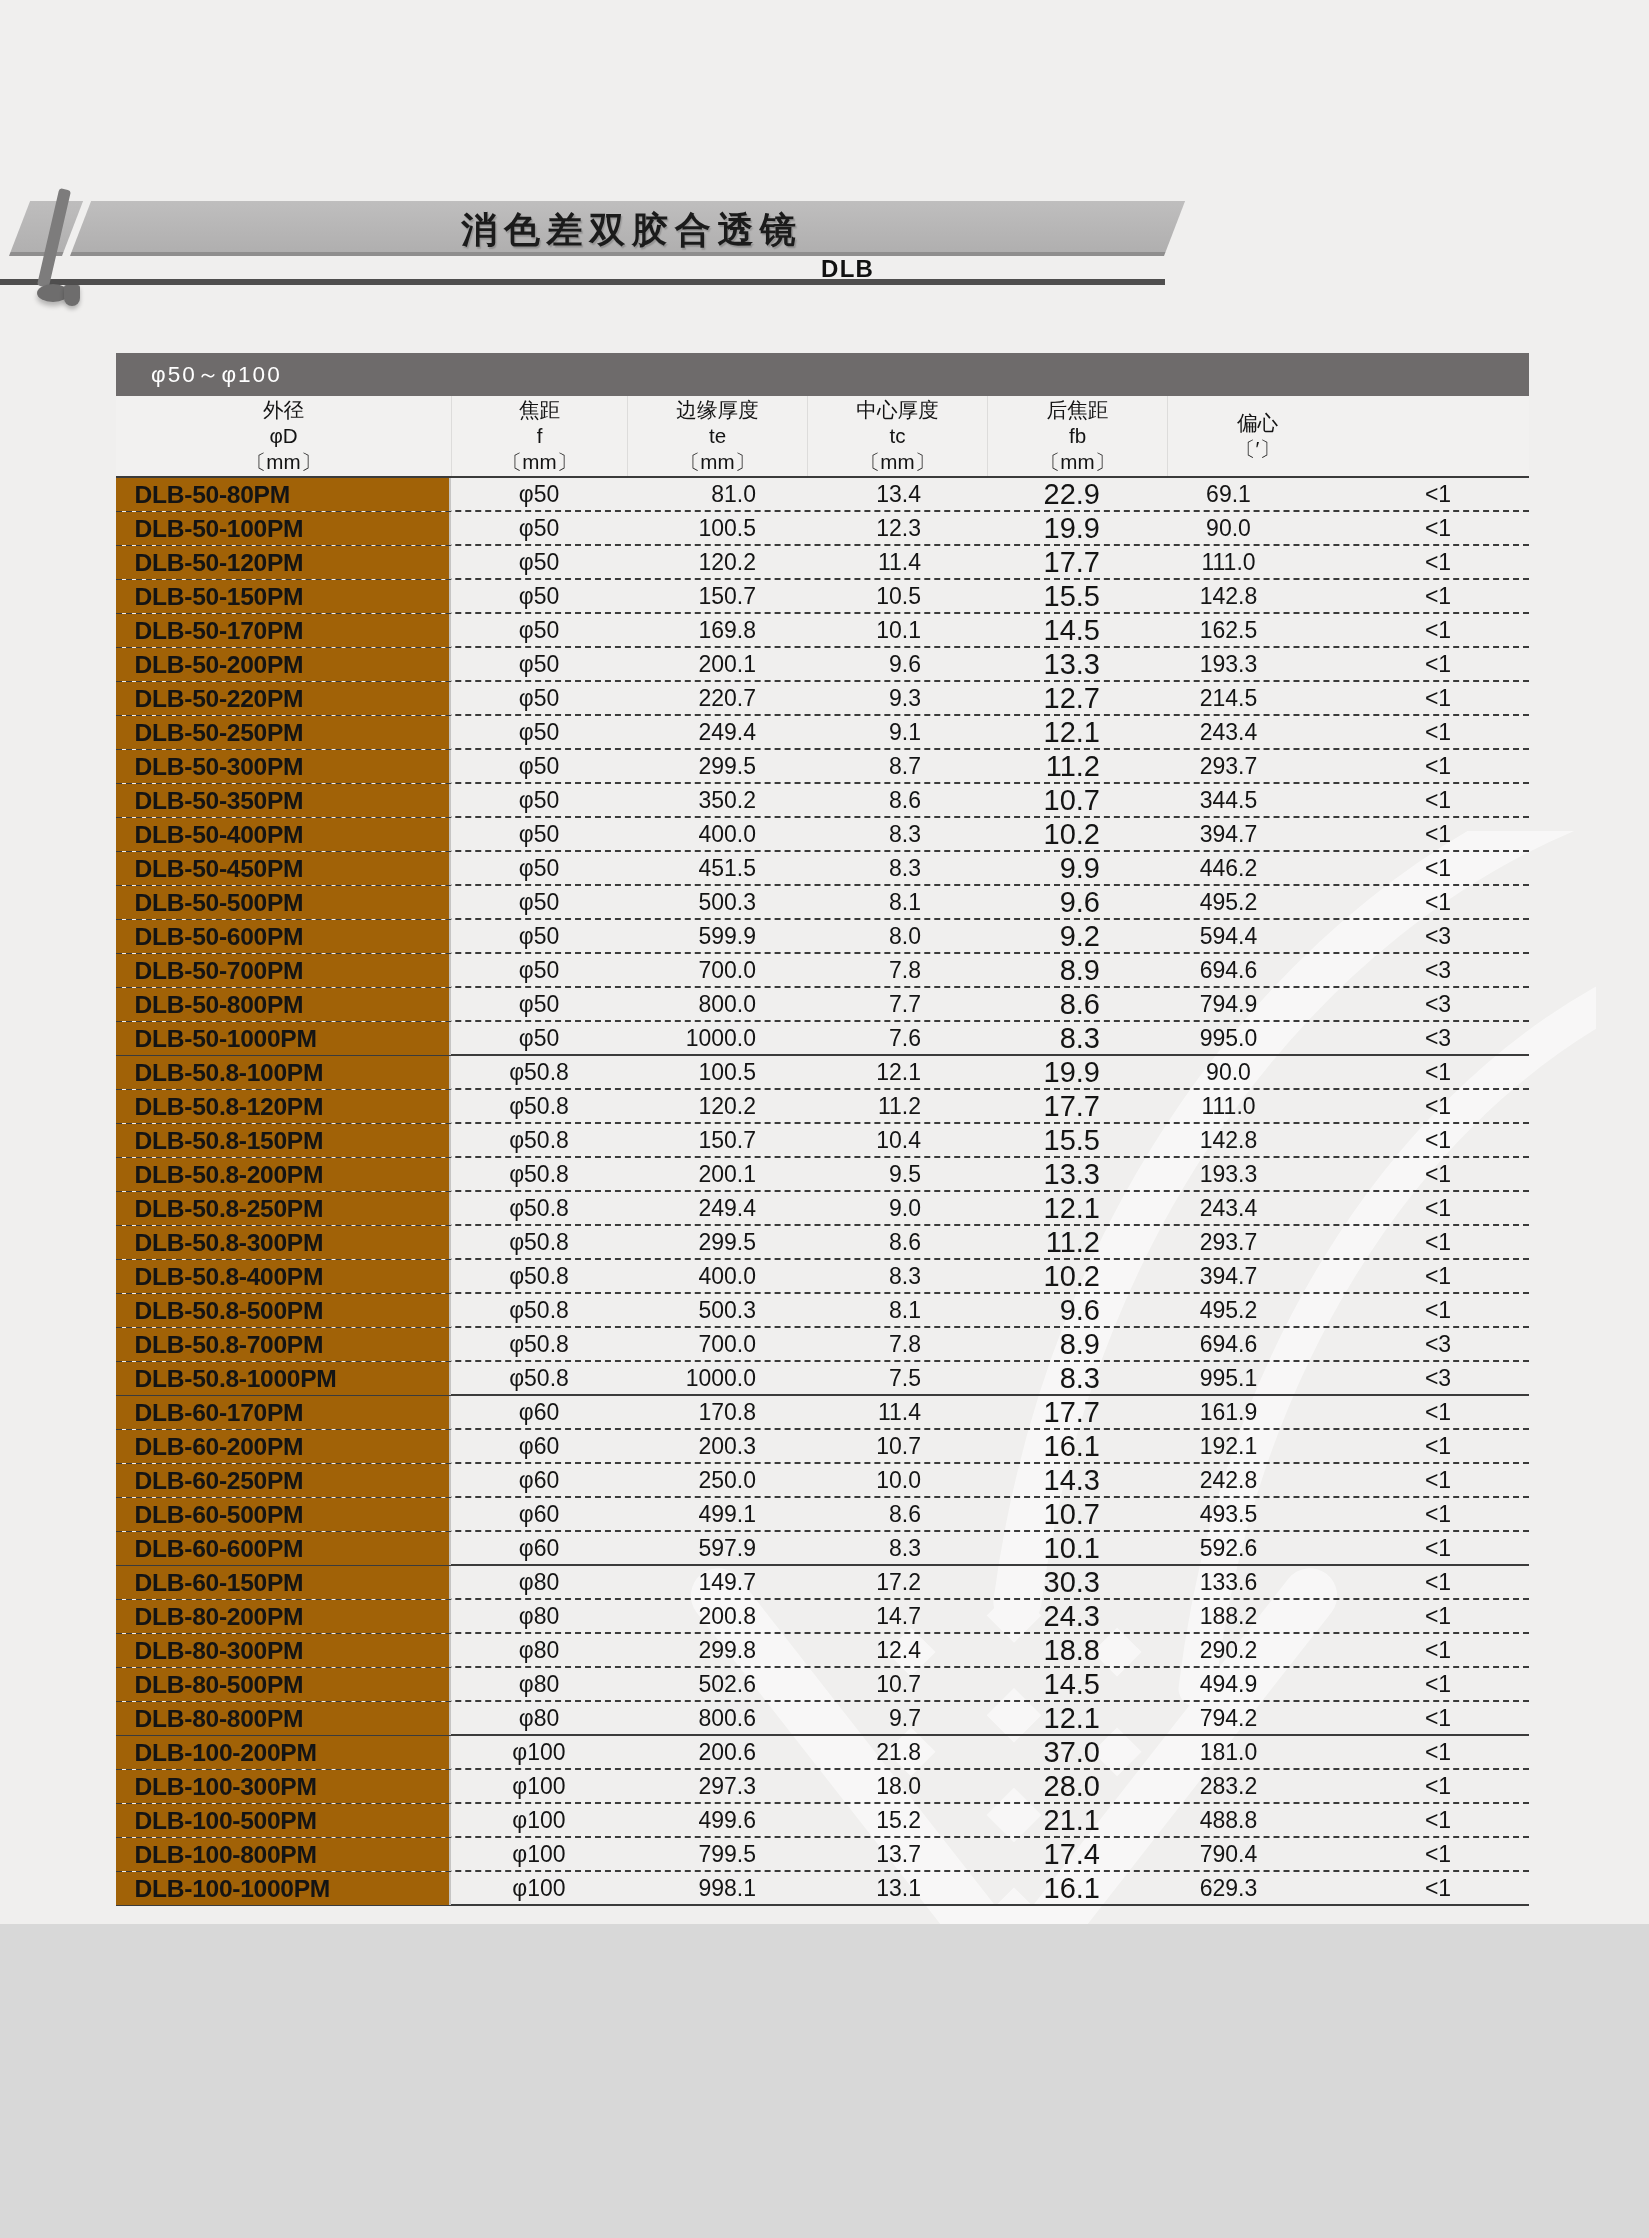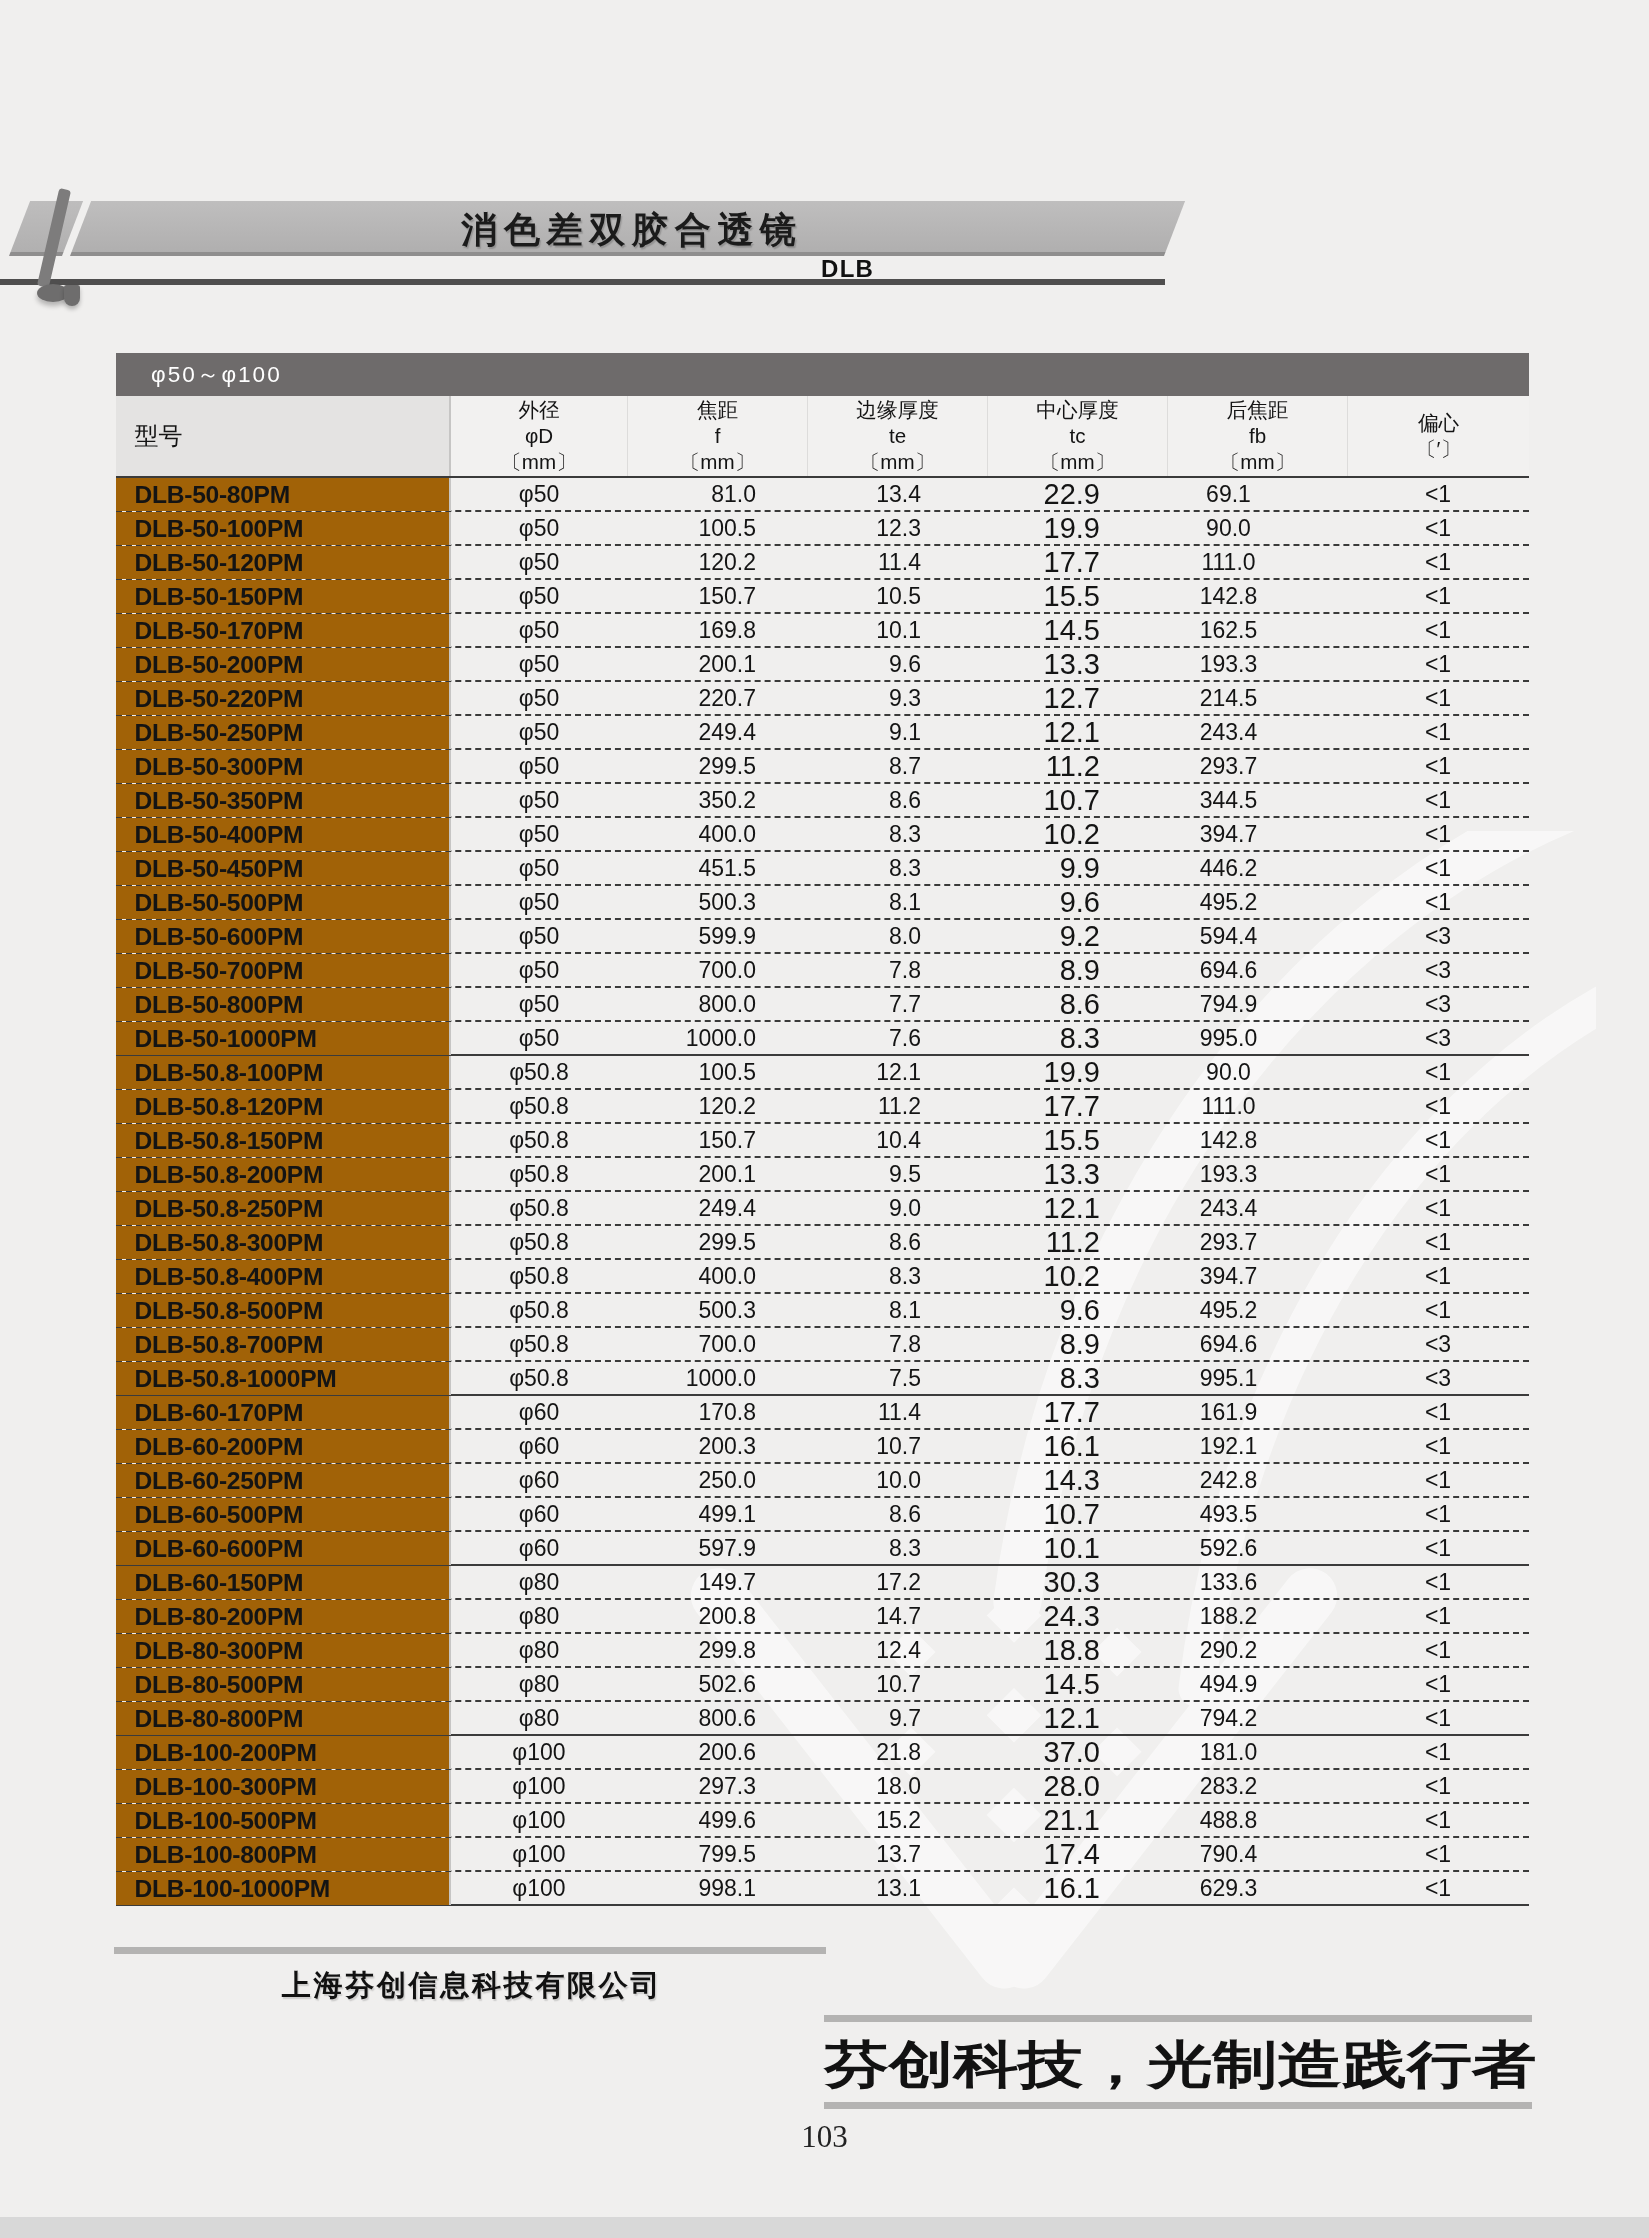--- a/index.html
+++ b/index.html
@@ -1,16 +1,16 @@
 <!DOCTYPE html>
 <html style="font-size:10.6px"><head>
 <meta charset="utf-8">
 <style>
   html,body{margin:0;padding:0;background:#d8d8d8;}
-  #page{position:relative;width:1649px;height:2217px;background:#f0efee;overflow:hidden;
+  #page{position:relative;width:1649px;height:1924px;background:#f0efee;overflow:hidden;
         font-family:"Liberation Sans","DejaVu Sans",sans-serif;color:#141414;}
 
   
   .band-left{position:absolute;left:8.6px;top:201px;width:53px;height:55px;box-sizing:border-box;
     background:linear-gradient(180deg,#bebdbd,#b1b0b0);border-bottom:4px solid #8f8e8e;
     transform:skewX(-21deg);transform-origin:left bottom;}
   .band-main{position:absolute;left:70px;top:201px;width:1094px;height:55px;box-sizing:border-box;
     background:linear-gradient(180deg,#bfbebe,#b0afaf);border-bottom:4px solid #8f8e8e;
     transform:skewX(-21deg);transform-origin:left bottom;}
   .banner-title{position:absolute;left:100px;top:206px;width:1064px;text-align:center;
@@ -98,21 +98,20 @@
       <rect x="-26" y="-26" width="52" height="52" transform="translate(520,1385) rotate(45)"></rect>
       <rect x="-26" y="-26" width="52" height="52" transform="translate(830,1235) rotate(45)"></rect>
       <rect x="-26" y="-26" width="52" height="52" transform="translate(830,1385) rotate(45)"></rect>
     </g>
   </svg>
 
   <div id="spec-table">
     <div class="range-band">φ50～φ100</div>
 
     <div class="head-row grid-cols">
-      <div class="h-model">型号</div>
       <div class="h-col">
         <span>外径</span>
         <span>φD</span>
         <span>〔mm〕</span>
       </div>
       <div class="h-col sep">
         <span>焦距</span>
         <span>f</span>
         <span>〔mm〕</span>
       </div>

